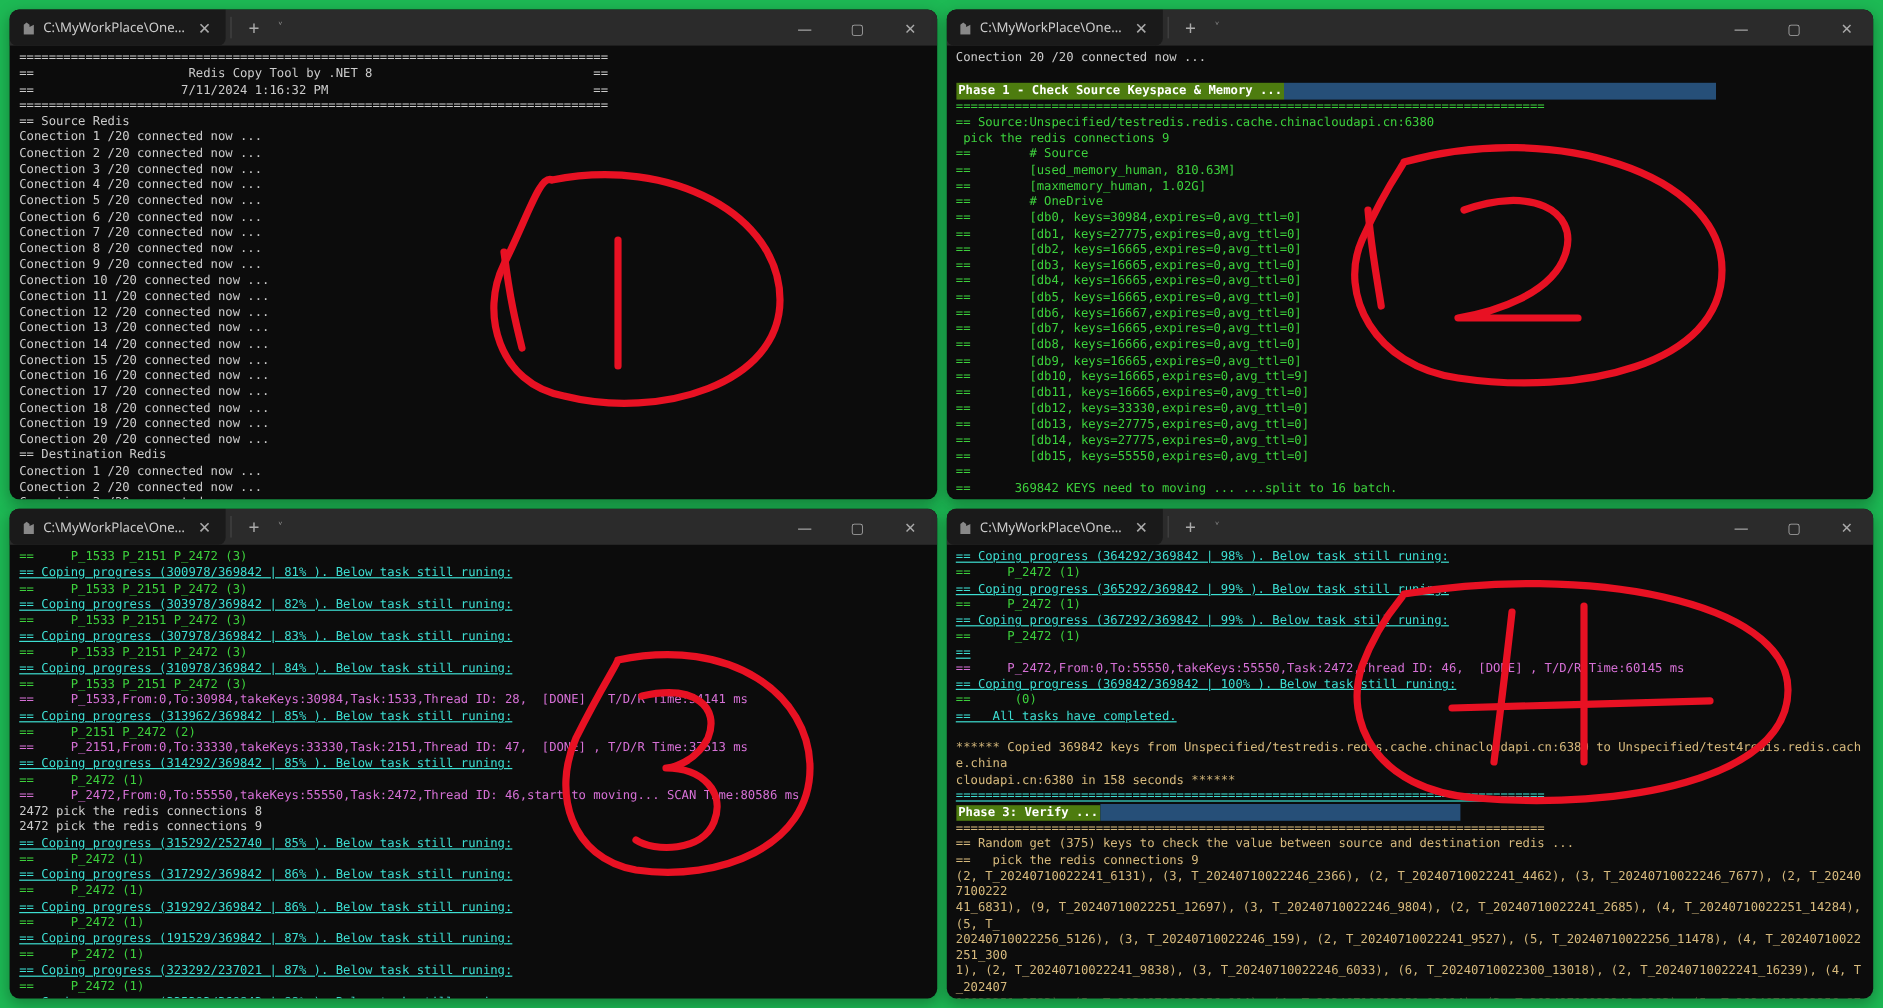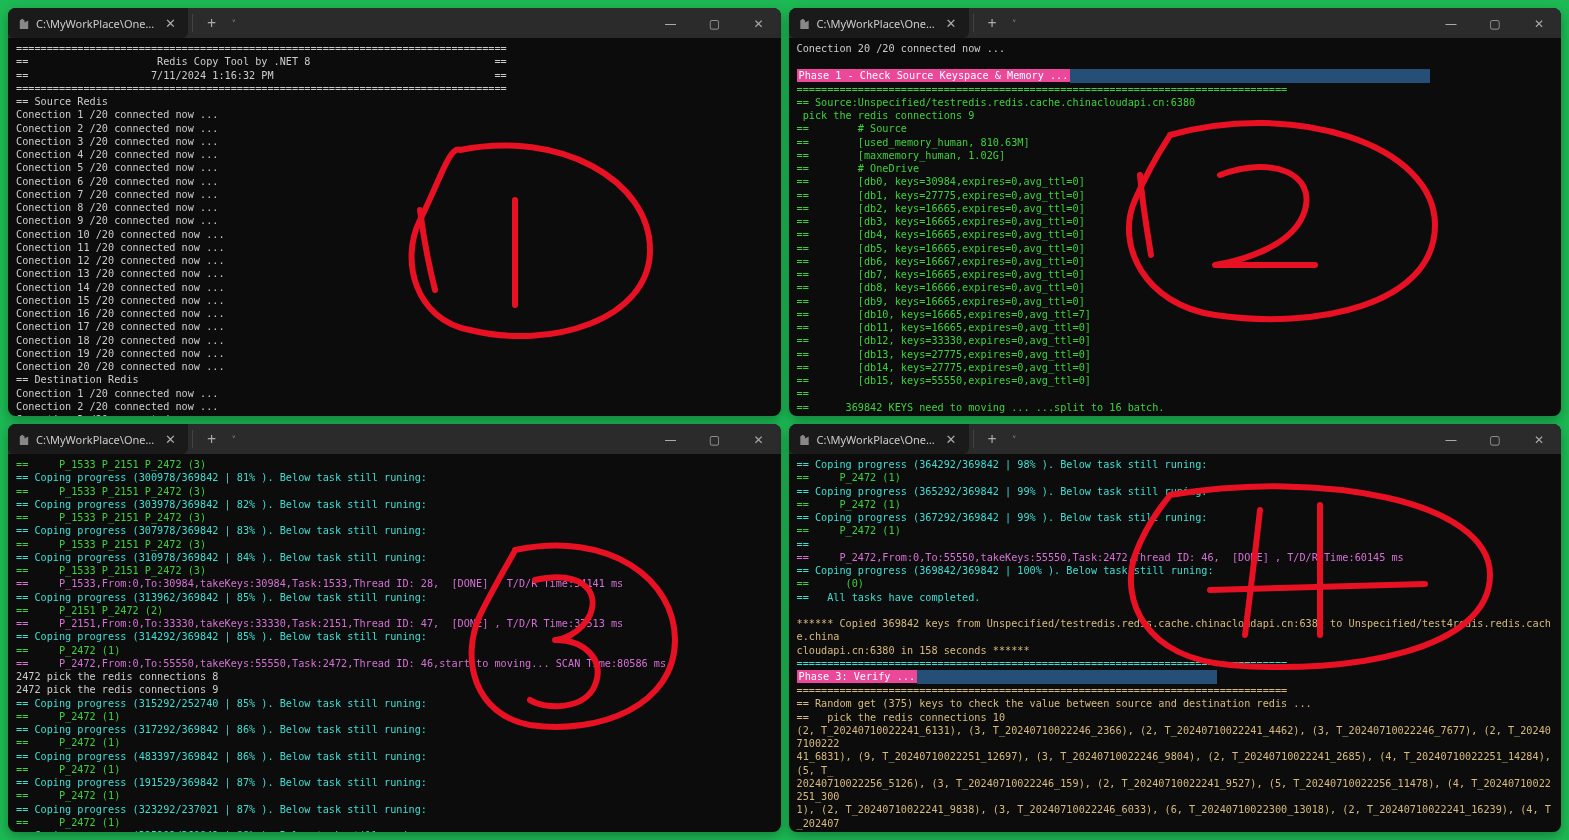--- a/index.html
+++ b/index.html
@@ -60,32 +60,33 @@
     padding: 4px 8px;
     font-family: Consolas, ui-monospace, monospace;
     font-size: 10.2px;
     line-height: 1.3;
     color: #ccc;
     white-space: pre;
     overflow: hidden;
   }
   .hl-bar {
     display: inline-block;
-    background: #ec4899;
+    background: #4d7c0f;
     color: #fff;
     padding: 0 2px;
+    font-weight: bold;
   }
   .hl-sel {
     background: #264f78;
     display: inline-block;
     height: 14px;
     vertical-align: middle;
   }
   .grn { color: #3dd13d; }
-  .cyn { color: #3ddfd3; }
+  .cyn { color: #3ddfd3; text-decoration: underline; }
   .mag { color: #d670d6; }
   .ylw { color: #d7ba7d; }
   .annot {
     position: absolute;
     pointer-events: none;
   }
   .annot path, .annot circle { fill: none; stroke: #e81123; stroke-width: 6; stroke-linecap: round; stroke-linejoin: round; }
 </style>
 </head>
 <body>
@@ -166,21 +167,21 @@
 <span class="grn">==        [db0, keys=30984,expires=0,avg_ttl=0]</span>
 <span class="grn">==        [db1, keys=27775,expires=0,avg_ttl=0]</span>
 <span class="grn">==        [db2, keys=16665,expires=0,avg_ttl=0]</span>
 <span class="grn">==        [db3, keys=16665,expires=0,avg_ttl=0]</span>
 <span class="grn">==        [db4, keys=16665,expires=0,avg_ttl=0]</span>
 <span class="grn">==        [db5, keys=16665,expires=0,avg_ttl=0]</span>
 <span class="grn">==        [db6, keys=16667,expires=0,avg_ttl=0]</span>
 <span class="grn">==        [db7, keys=16665,expires=0,avg_ttl=0]</span>
 <span class="grn">==        [db8, keys=16666,expires=0,avg_ttl=0]</span>
 <span class="grn">==        [db9, keys=16665,expires=0,avg_ttl=0]</span>
-<span class="grn">==        [db10, keys=16665,expires=0,avg_ttl=7]</span>
+<span class="grn">==        [db10, keys=16665,expires=0,avg_ttl=9]</span>
 <span class="grn">==        [db11, keys=16665,expires=0,avg_ttl=0]</span>
 <span class="grn">==        [db12, keys=33330,expires=0,avg_ttl=0]</span>
 <span class="grn">==        [db13, keys=27775,expires=0,avg_ttl=0]</span>
 <span class="grn">==        [db14, keys=27775,expires=0,avg_ttl=0]</span>
 <span class="grn">==        [db15, keys=55550,expires=0,avg_ttl=0]</span>
 <span class="grn">==</span>
 <span class="grn">==      369842 KEYS need to moving ... ...split to 16 batch.</span>
 <span class="grn">================================================================================</span></div>
 </div>
 
@@ -214,21 +215,21 @@
 <span class="mag">==     P_2151,From:0,To:33330,takeKeys:33330,Task:2151,Thread ID: 47,  [DONE] , T/D/R Time:37513 ms</span>
 <span class="cyn">== Coping progress (314292/369842 | 85% ). Below task still runing:</span>
 <span class="grn">==     P_2472 (1)</span>
 <span class="mag">==     P_2472,From:0,To:55550,takeKeys:55550,Task:2472,Thread ID: 46,start to moving... SCAN Time:80586 ms</span>
 2472 pick the redis connections 8
 2472 pick the redis connections 9
 <span class="cyn">== Coping progress (315292/252740 | 85% ). Below task still runing:</span>
 <span class="grn">==     P_2472 (1)</span>
 <span class="cyn">== Coping progress (317292/369842 | 86% ). Below task still runing:</span>
 <span class="grn">==     P_2472 (1)</span>
-<span class="cyn">== Coping progress (483397/369842 | 86% ). Below task still runing:</span>
+<span class="cyn">== Coping progress (319292/369842 | 86% ). Below task still runing:</span>
 <span class="grn">==     P_2472 (1)</span>
 <span class="cyn">== Coping progress (191529/369842 | 87% ). Below task still runing:</span>
 <span class="grn">==     P_2472 (1)</span>
 <span class="cyn">== Coping progress (323292/237021 | 87% ). Below task still runing:</span>
 <span class="grn">==     P_2472 (1)</span>
 <span class="cyn">== Coping progress (325292/369842 | 88% ). Below task still runing:</span>
 </div>
 </div>
 
 <div class="window">
@@ -257,21 +258,21 @@
 <span class="cyn">== Coping progress (369842/369842 | 100% ). Below task still runing:</span>
 <span class="grn">==      (0)</span>
 <span class="cyn">==   All tasks have completed.</span>
 
 <span class="ylw">****** Copied 369842 keys from Unspecified/testredis.redis.cache.chinacloudapi.cn:6380 to Unspecified/test4redis.redis.cache.china
 cloudapi.cn:6380 in 158 seconds ******</span>
 <span class="cyn">================================================================================</span>
 <span class="hl-bar">Phase 3: Verify ...</span><span class="hl-sel" style="width:300px"></span>
 <span class="ylw">================================================================================</span>
 <span class="ylw">== Random get (375) keys to check the value between source and destination redis ...</span>
-<span class="ylw">==   pick the redis connections 10</span>
+<span class="ylw">==   pick the redis connections 9</span>
 <span class="ylw">(2, T_20240710022241_6131), (3, T_20240710022246_2366), (2, T_20240710022241_4462), (3, T_20240710022246_7677), (2, T_202407100222
 41_6831), (9, T_20240710022251_12697), (3, T_20240710022246_9804), (2, T_20240710022241_2685), (4, T_20240710022251_14284), (5, T_
 20240710022256_5126), (3, T_20240710022246_159), (2, T_20240710022241_9527), (5, T_20240710022256_11478), (4, T_20240710022251_300
 1), (2, T_20240710022241_9838), (3, T_20240710022246_6033), (6, T_20240710022300_13018), (2, T_20240710022241_16239), (4, T_202407
 10022251_2783), (5, T_20240710022256_914), (4, T_20240710022251_12114), (3, T_20240710022246_8293), (5, T_20240710022256_8719), (2
 , T_20240710022241_79), (6, T_20240710022300_11424), (7, T_20240710022305_14721), (8, T_20240710022310_6300), (4, T_20240710022251
 _3676), (3, T_20240710022246_9582), (2, T_20240710022241_765), (6, T_20240710022300_7975), (5, T_20240710022256_965), (7, T_202407
 10022305_995), (8, T_20240710022310_8983), (4, T_20240710022251_16411), (3, T_20240710022246_1061), (5, T_20240710022256_14763), (
 2, T_20240710022241_504), (9, T_20240710022316_6260), (6, T_20240710022300_2963), (4, T_20240710022251_13998), (7, T_2024071002230
 5_5888), (3, T_20240710022246_13029), (8, T_20240710022310_2394), (3, T_20240710022246_5216), (2, T_20240710022241_16028), (6, T_2

